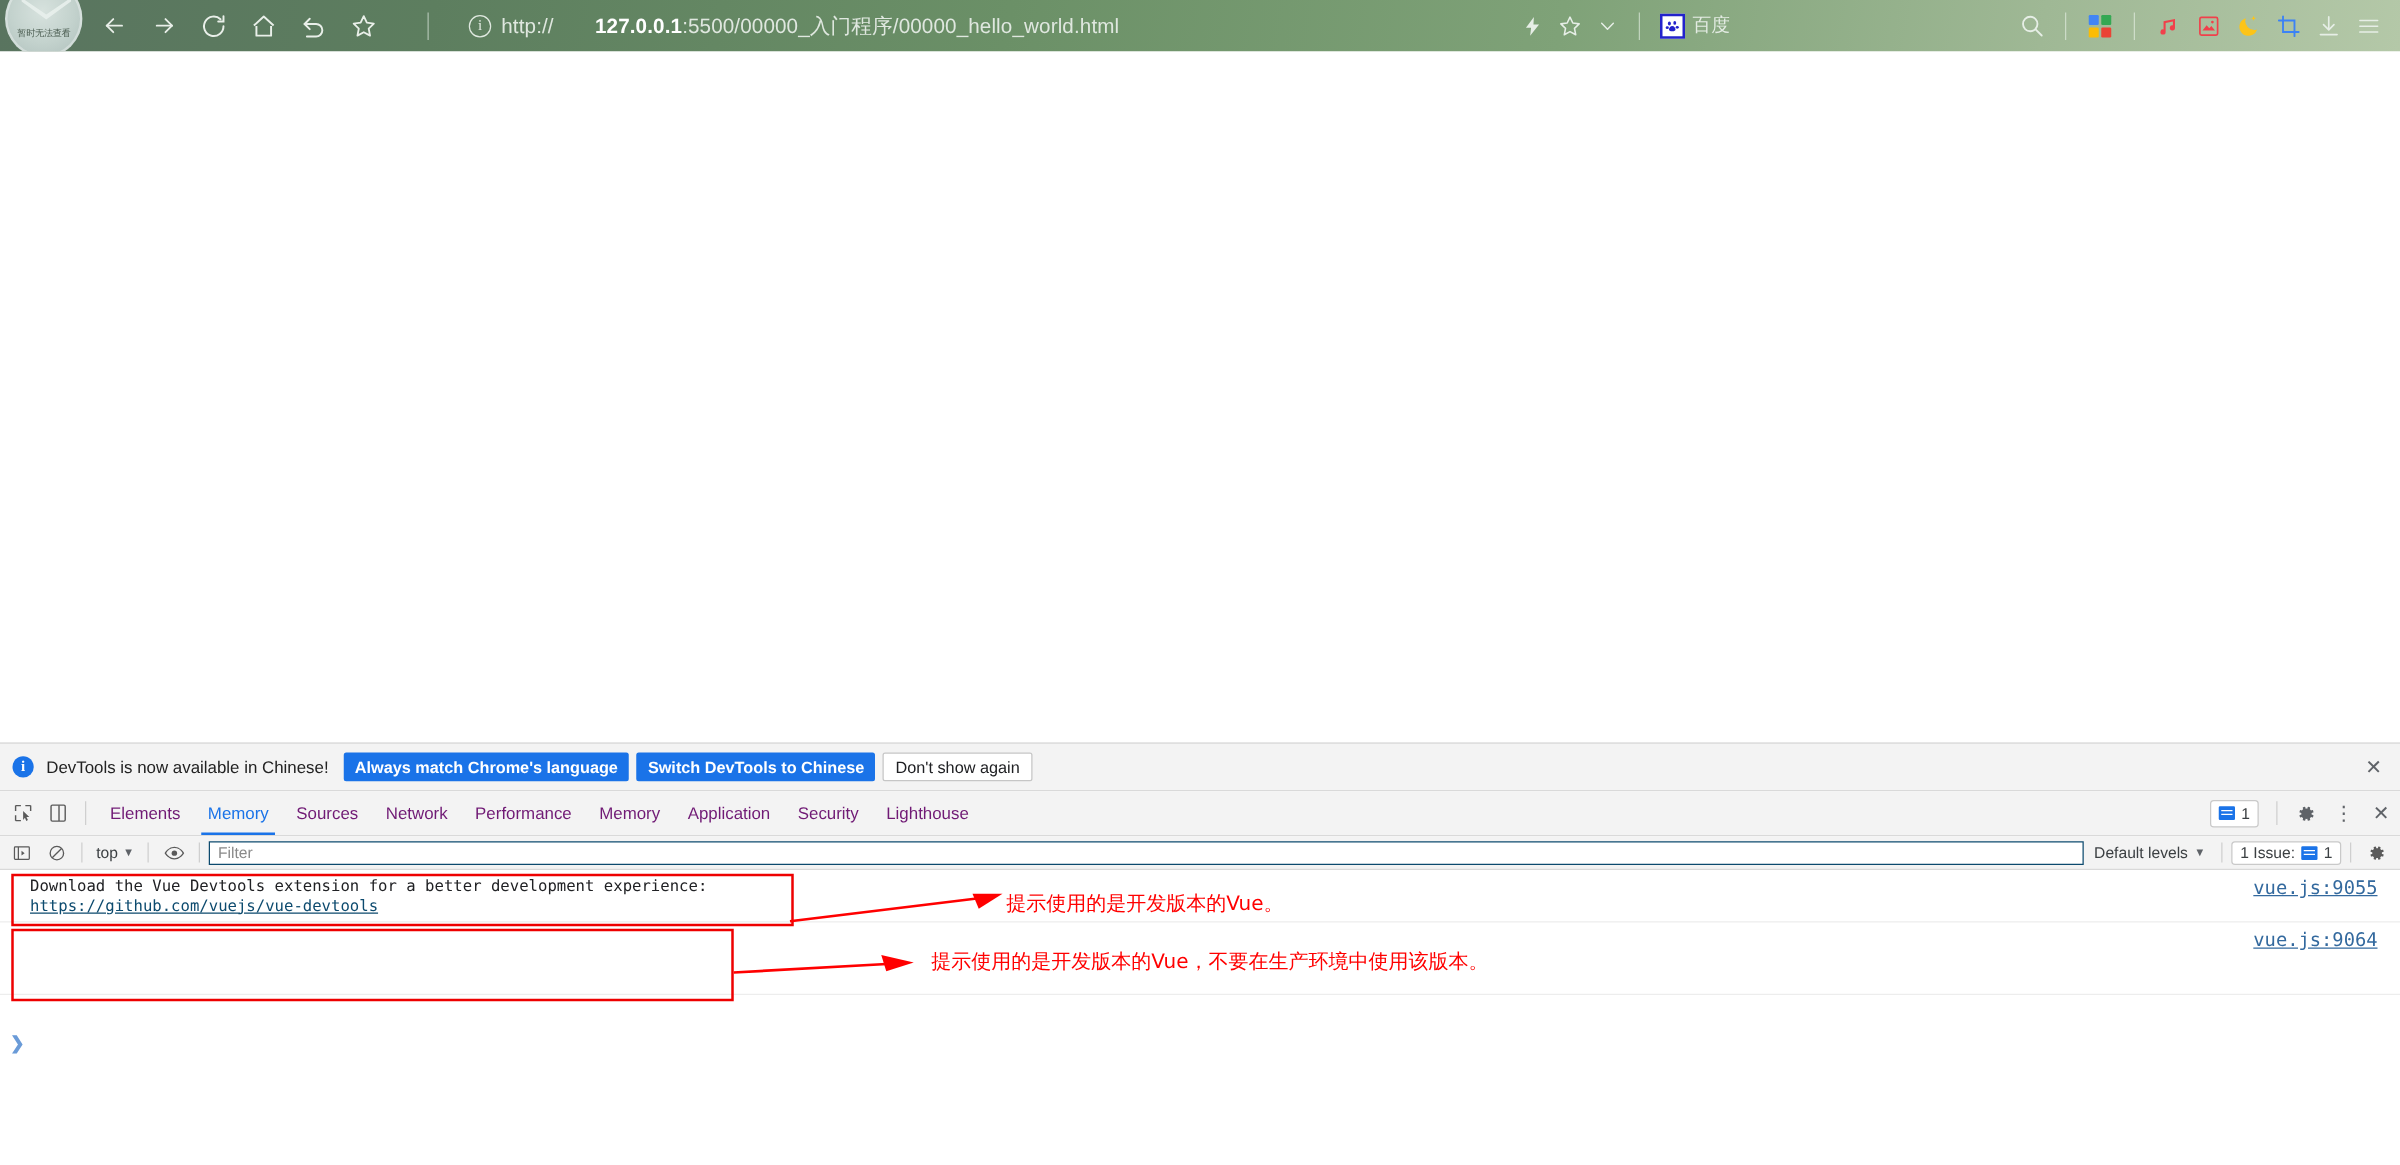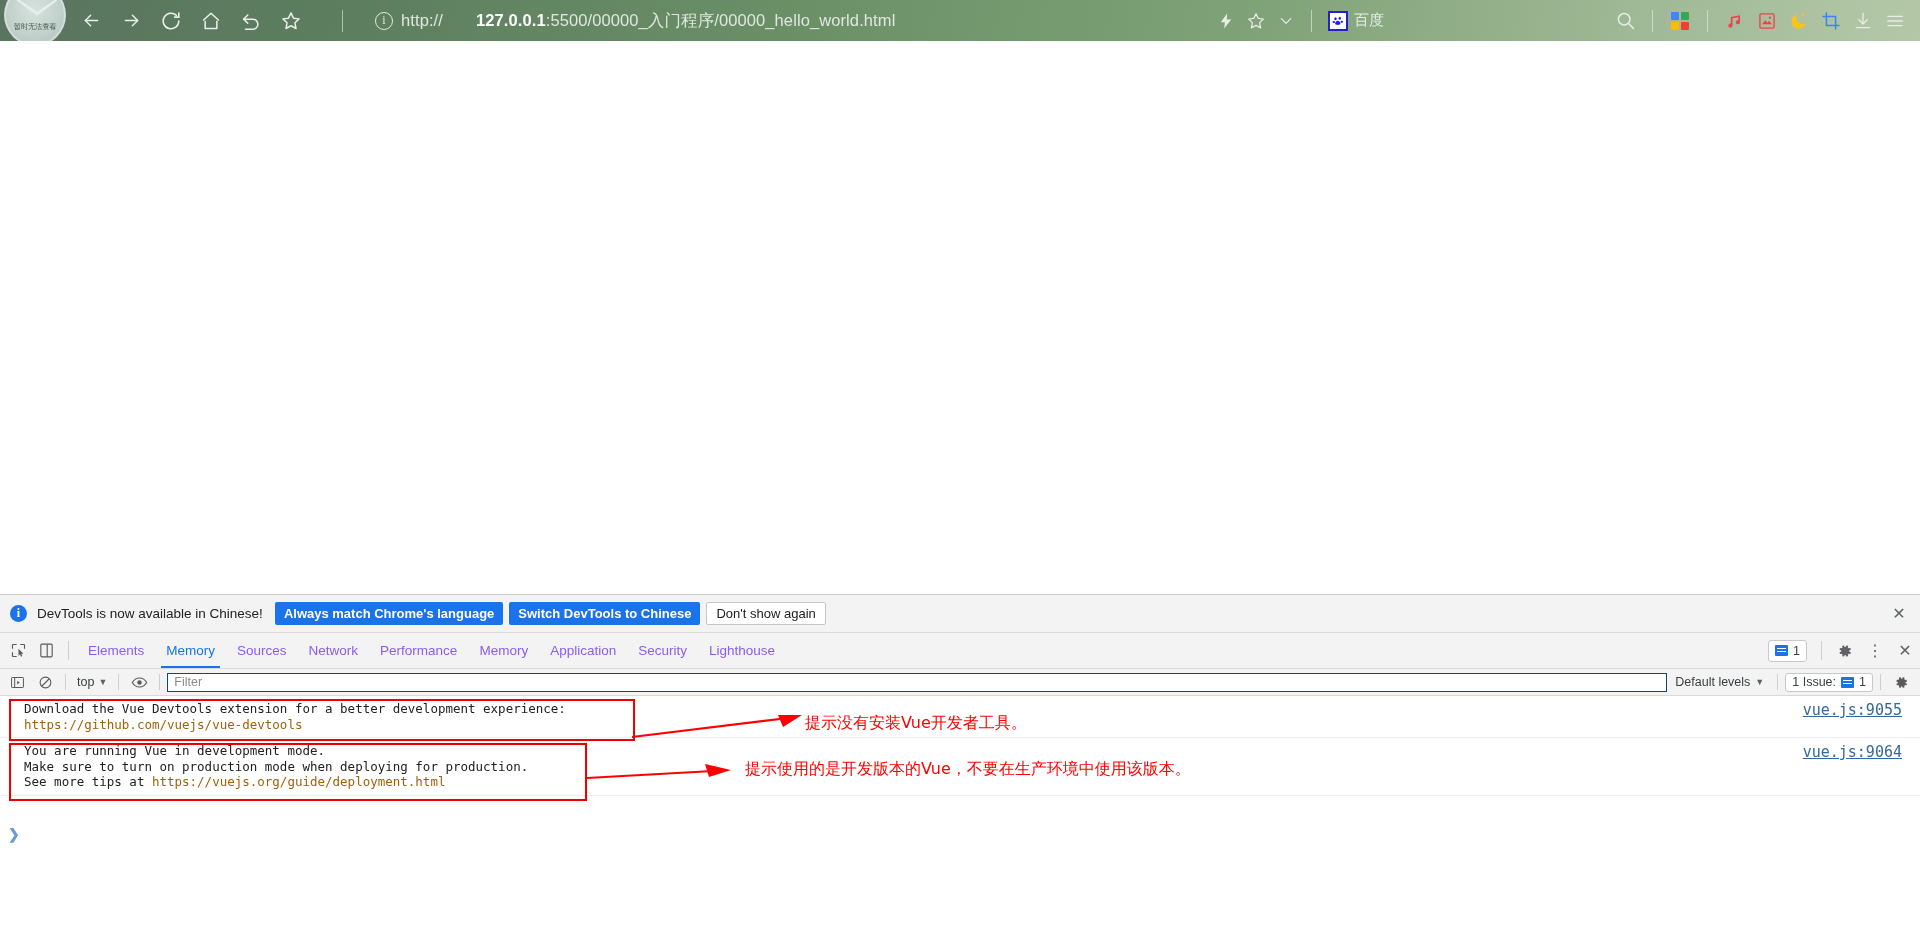--- a/index.html
+++ b/index.html
@@ -192,21 +192,21 @@
   }
   .tb-tool {
     width: 28px;
     display: flex; align-items: center; justify-content: center;
     color: #5a5a5a; cursor: pointer;
   }
   .tabsep { width: 1px; background: #cfcfcf; margin: 8px 8px; flex: none; }
   .tab {
     display: flex; align-items: center;
     padding: 0 11px;
-    font-size: 13.5px; color: #8b5cf6;
+    font-size: 13.5px; color: #701a75;
     cursor: pointer;
     position: relative;
     white-space: nowrap;
   }
   .tab.active { color: #1a73e8; }
   .tab.active::after {
     content: "";
     position: absolute; left: 6px; right: 6px; bottom: 0;
     height: 2px; background: #1a73e8;
   }
@@ -296,21 +296,22 @@
   }
   .log-text {
     font-family: "DejaVu Sans Mono", monospace;
     font-size: 12.5px;
     line-height: 15.5px;
     color: #202124;
     white-space: pre;
     display: inline-block;
   }
   .log-text a {
-    color: #a16207;
+    color: #0c4a6e;
+    text-decoration: underline;
   }
   .src-link {
     position: absolute;
     right: 18px; top: 5px;
     font-family: "DejaVu Sans Mono", monospace;
     font-size: 15px;
     color: #33699e;
     text-decoration: underline;
     cursor: pointer;
   }
@@ -588,38 +589,35 @@
 
   <div class="console-body">
 
     <div class="log-row" style="height:42px">
       <div class="log-text" style="padding-left:16px"><span>Download the Vue Devtools extension for a better development experience:</span>
 <a>https://github.com/vuejs/vue-devtools</a></div>
       <div class="src-link">vue.js:9055</div>
     </div>
 
     <div class="log-row" style="height:58px">
-      <div class="log-text" style="padding-left:16px"><span>You are running Vue in development mode.</span>
-<span>Make sure to turn on production mode when deploying for production.</span>
-<span>See more tips at </span><a>https://vuejs.org/guide/deployment.html</a></div>
       <div class="src-link">vue.js:9064</div>
     </div>
 
     <div class="redbox" style="left:9px; top:3px; width:626px; height:42px;"></div>
     <div class="redbox" style="left:9px; top:47px; width:578px; height:58px;"></div>
 
     <svg class="arrow-svg" style="left:630px; top:14px;" width="180" height="30" viewBox="0 0 180 30">
       <path d="M2 27 L158 8" stroke="#ff0000" stroke-width="2.2" fill="none"></path>
       <path d="M172 5 L148 5 L153 17 Z" fill="#ff0000"></path>
     </svg>
     <svg class="arrow-svg" style="left:585px; top:62px;" width="150" height="30" viewBox="0 0 150 30">
       <path d="M2 20 L128 13" stroke="#ff0000" stroke-width="2.2" fill="none"></path>
       <path d="M146 12 L120 6 L124 19 Z" fill="#ff0000"></path>
     </svg>
 
-    <div class="annot" style="left:805px; top:17px;">提示没有安装Vue开发者工具。</div>
+    <div class="annot" style="left:805px; top:17px;">提示使用的是开发版本的Vue。</div>
     <div class="annot" style="left:745px; top:63px;">提示使用的是开发版本的Vue，不要在生产环境中使用该版本。</div>
 
     <div class="prompt-row">
       <span class="prompt-caret">❯</span>
     </div>
   </div>
 </div>
 
 </body></html>

